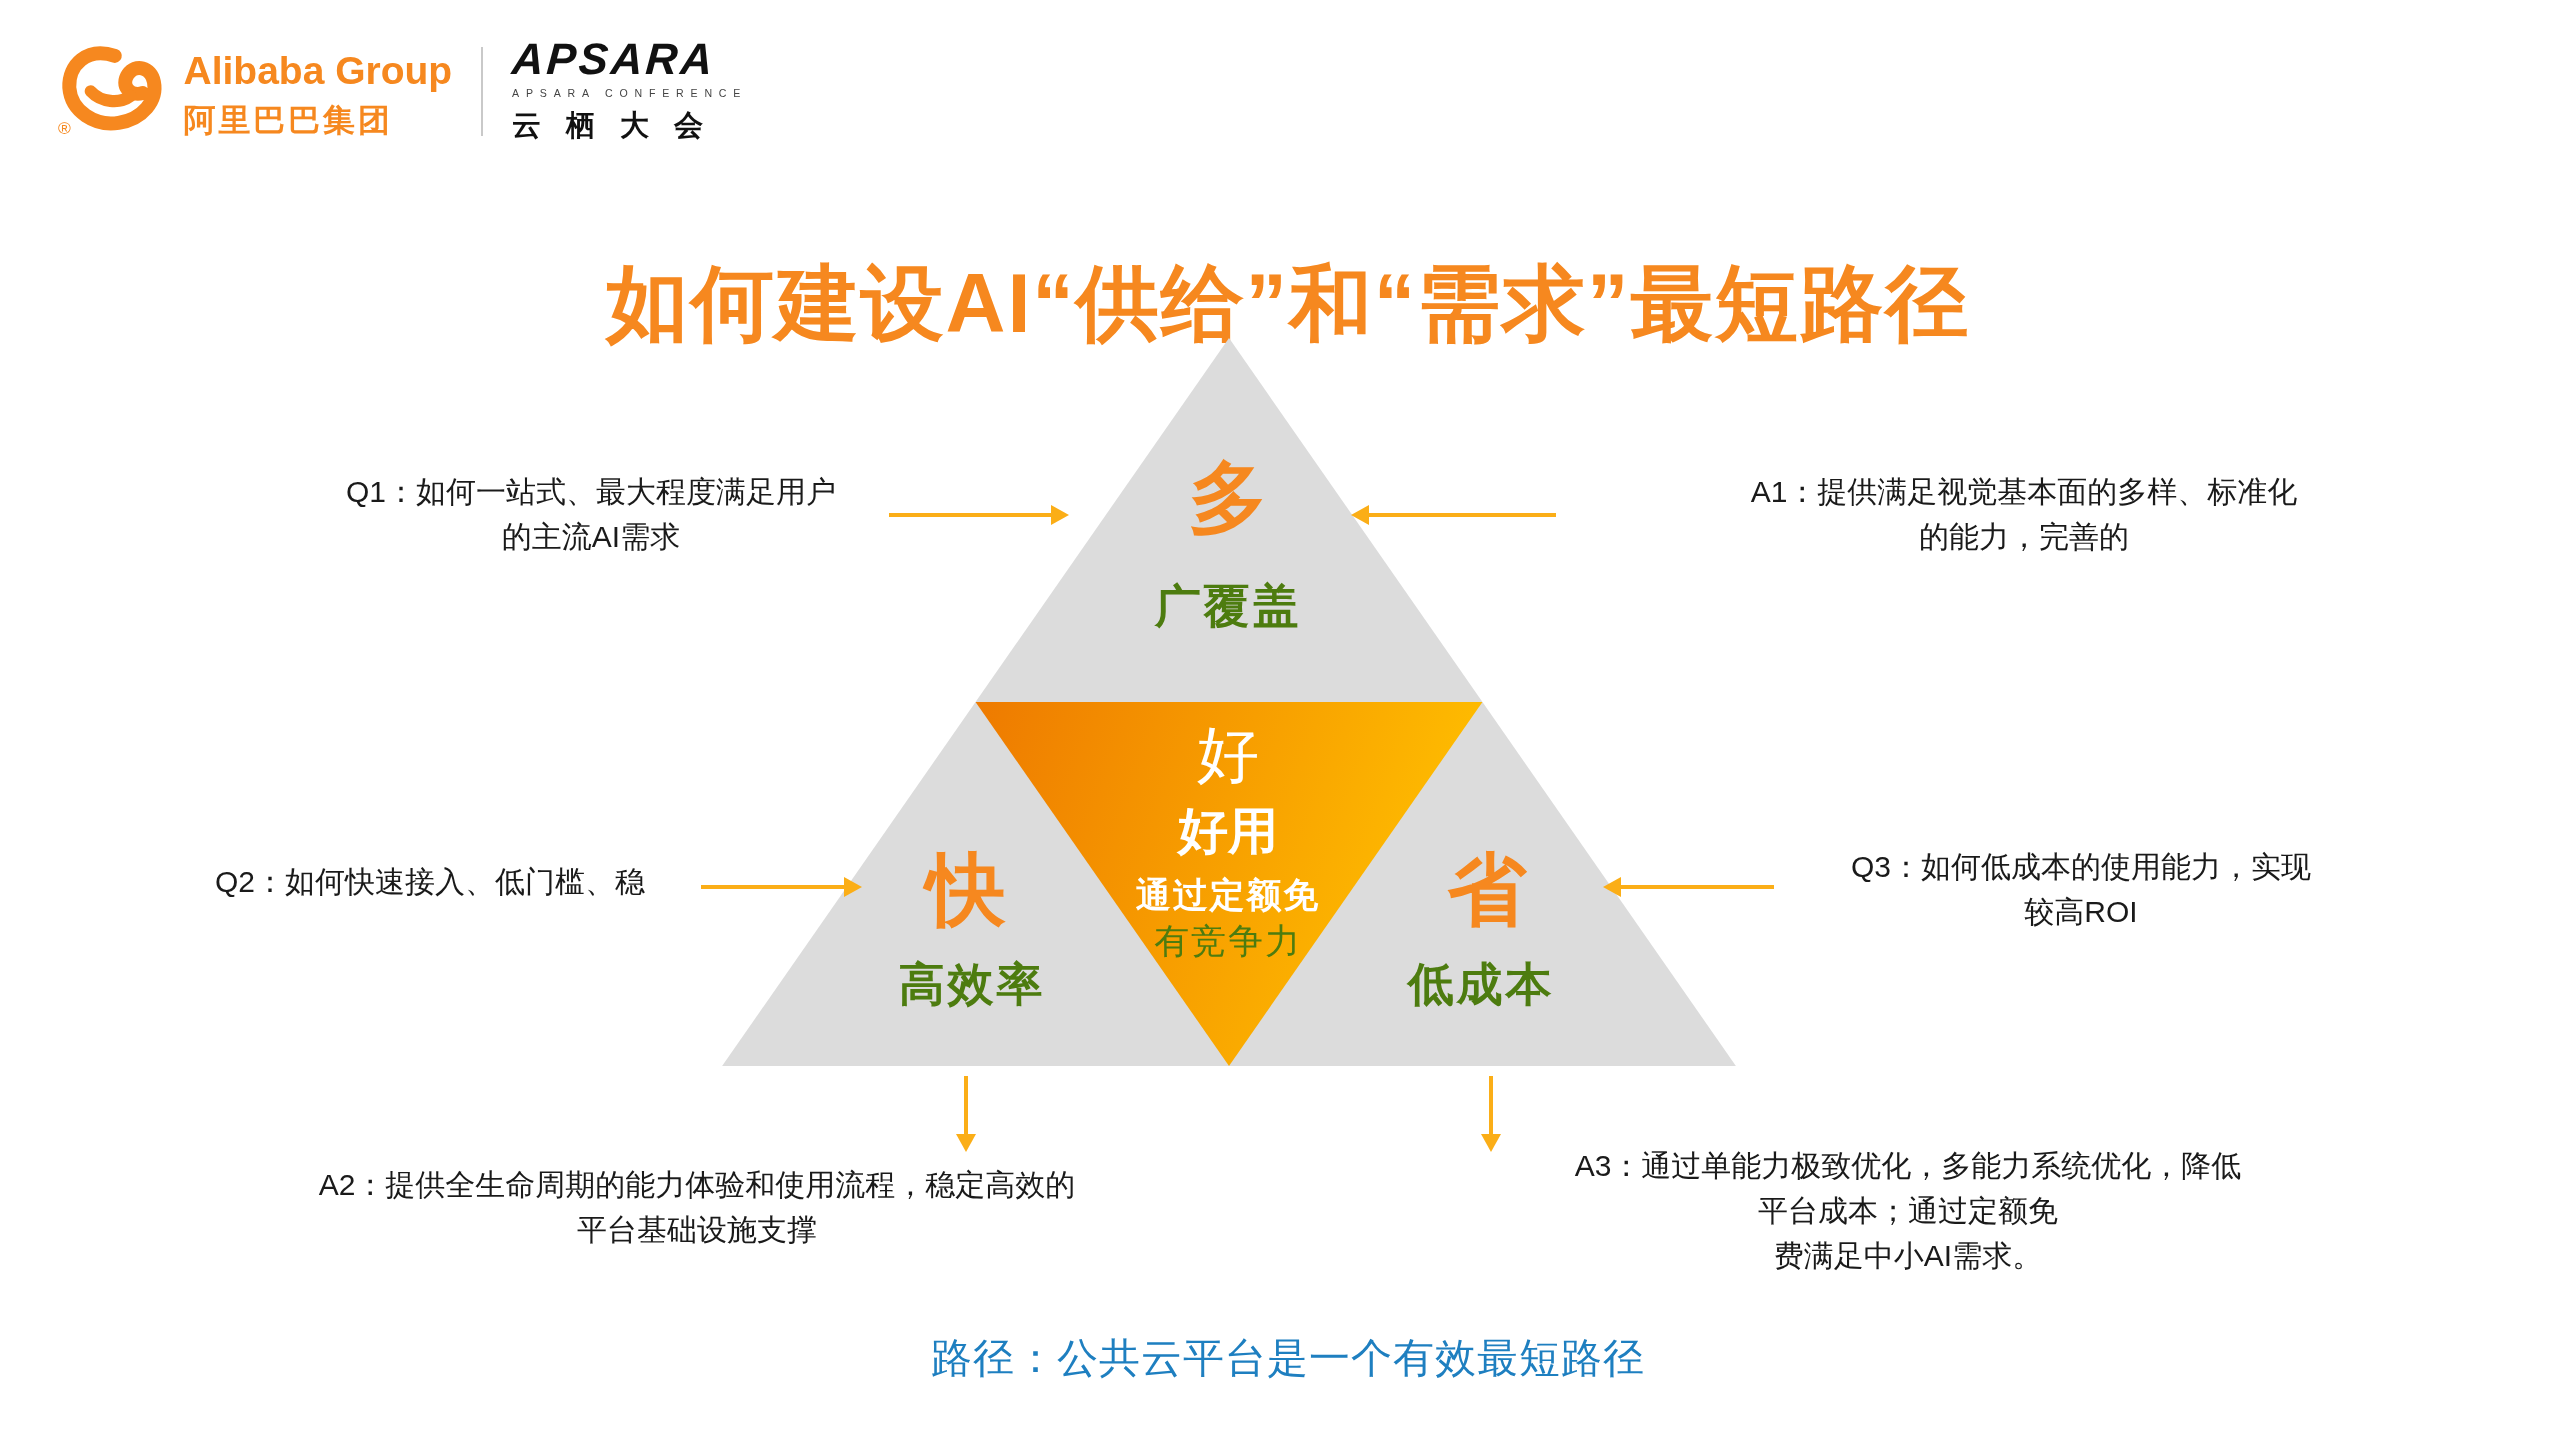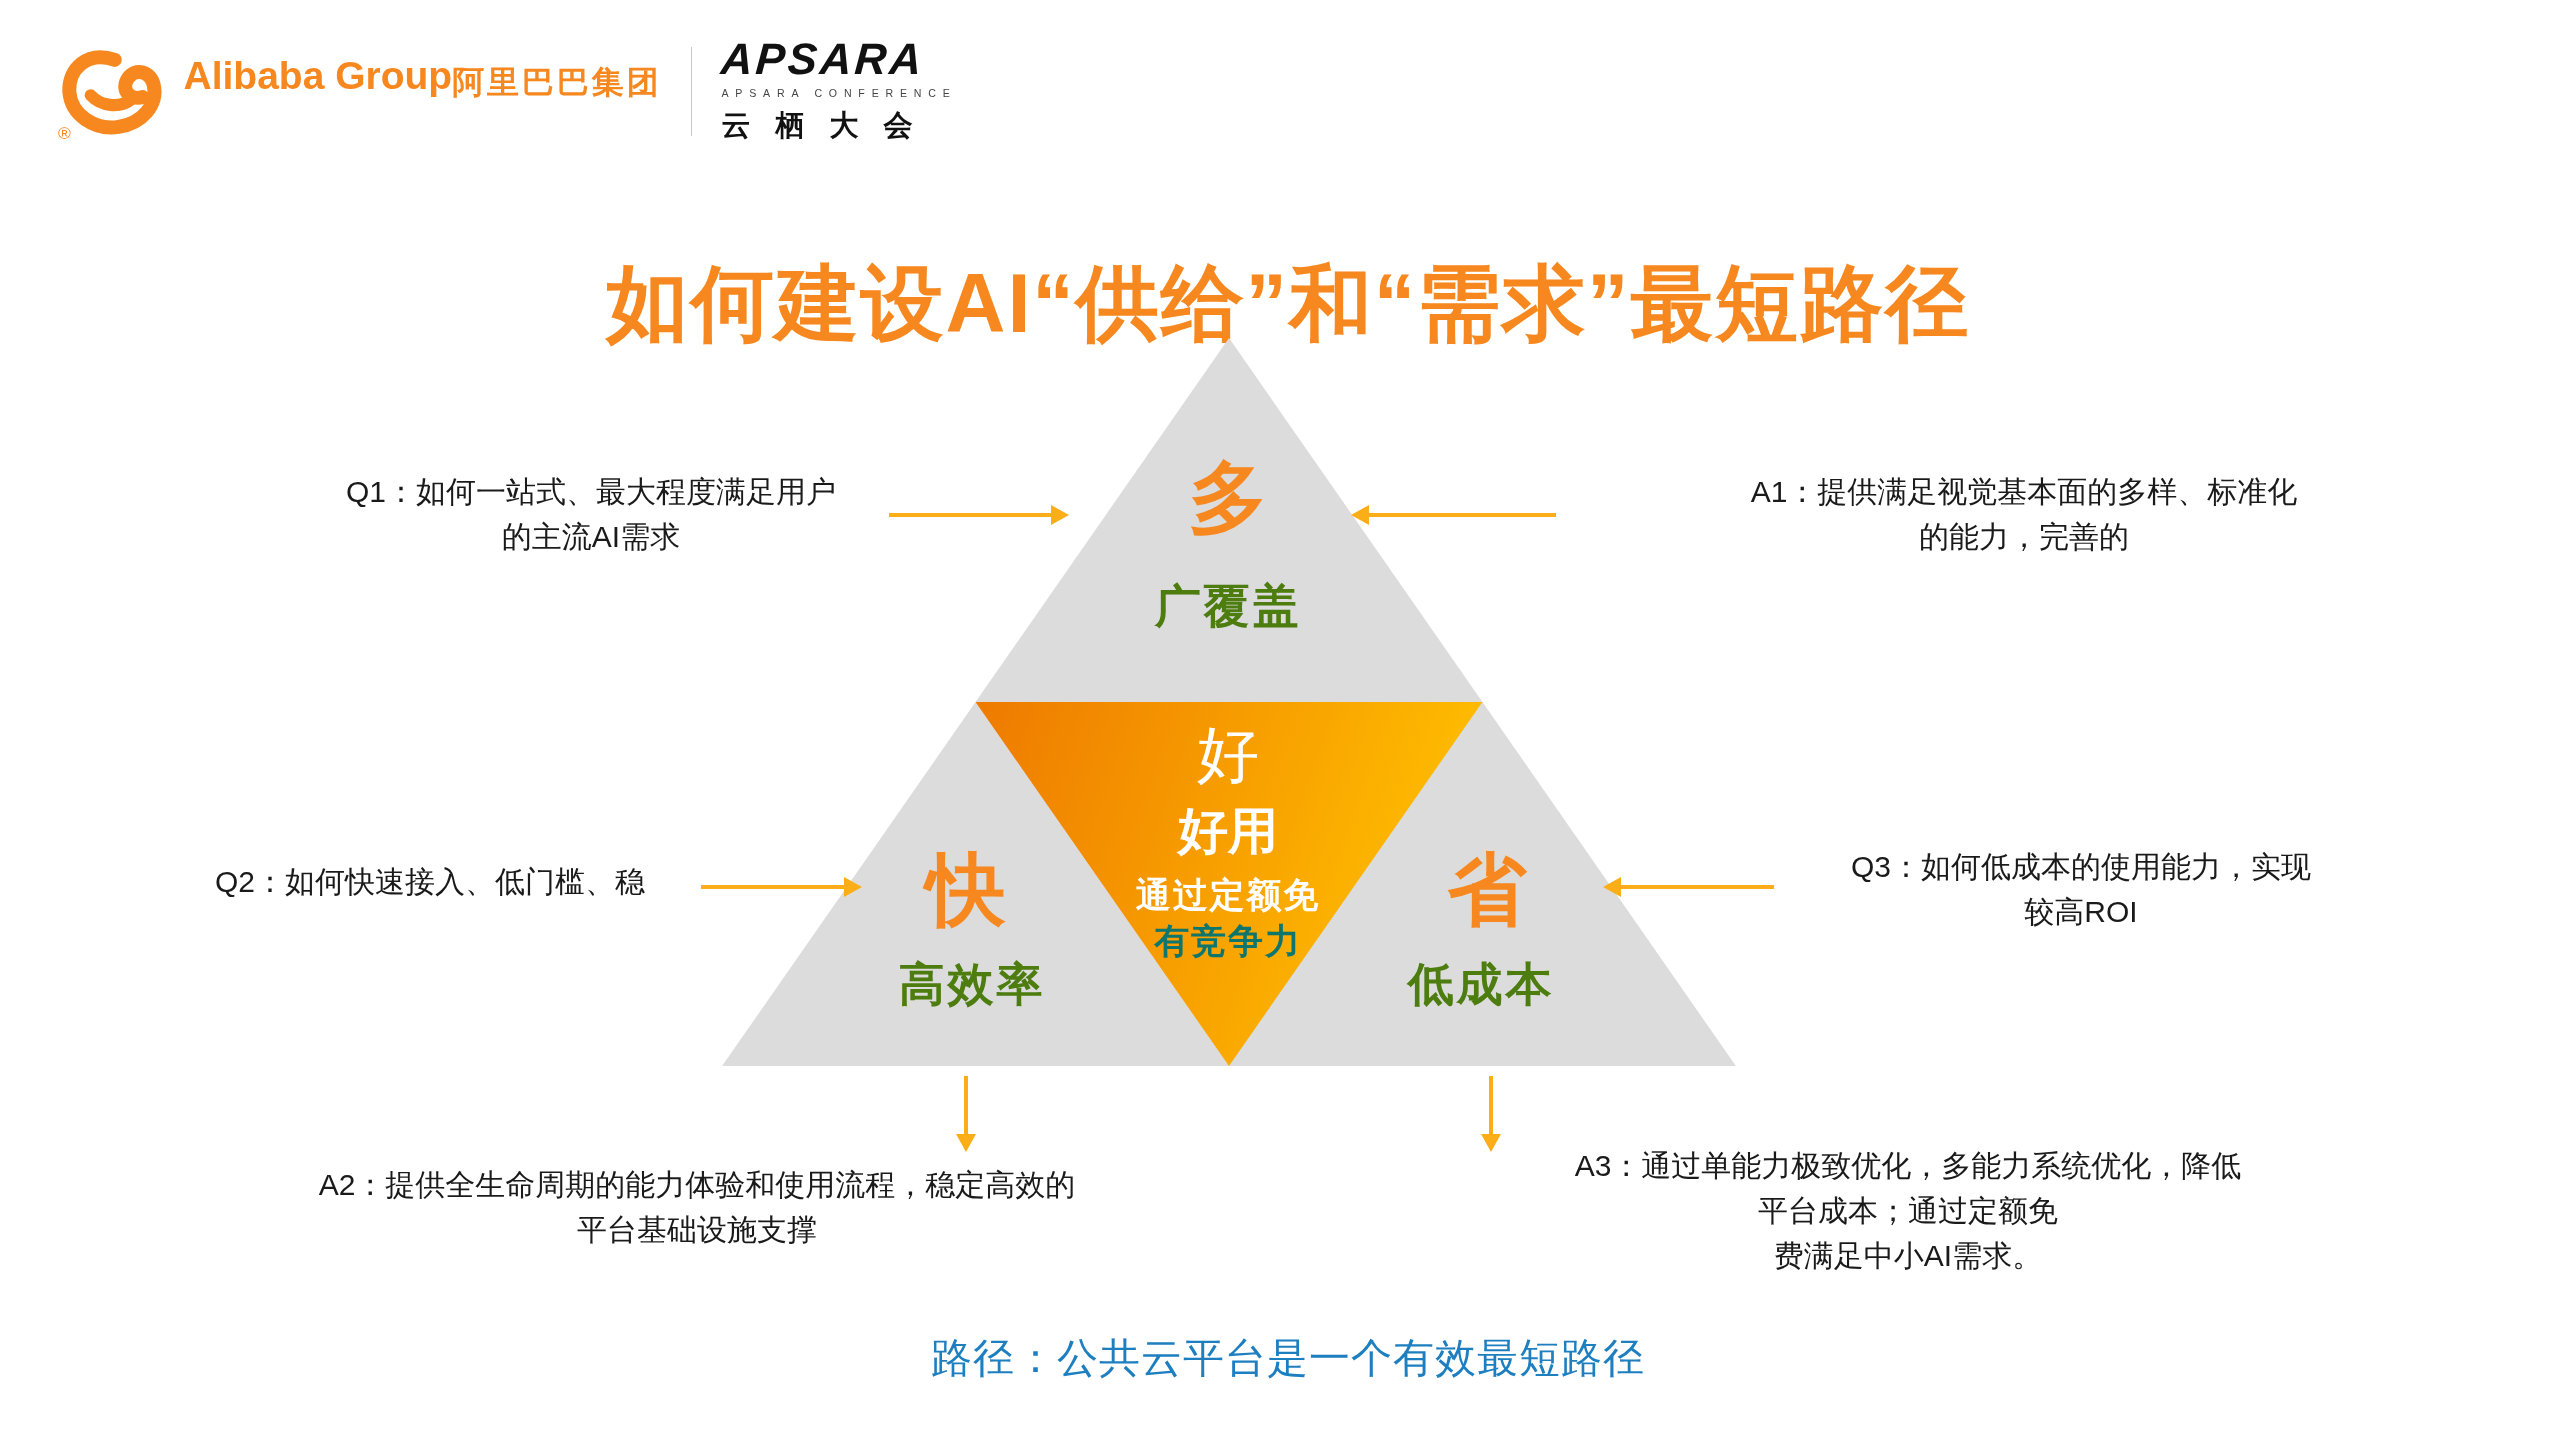--- a/index.html
+++ b/index.html
@@ -9,21 +9,21 @@
     font-family:"Liberation Sans","DejaVu Sans",sans-serif;
     color:#1a1a1a;
   }
 
   
   .logo-bar { position:absolute; top:37px; left:56px; display:flex; align-items:center; gap:29px; }
   .ali-logo { display:flex; align-items:flex-start; gap:13.5px; }
   .ali-icon { width:114px; height:93px; position:relative; }
   .ali-icon svg { width:100%; height:100%; }
   .reg-mark { position:absolute; left:1.9px; bottom:-5.8px; font-size:17.4px; color:#F6881F; }
-  .ali-text { display:flex; flex-direction:row; justify-content:center; padding-top:9.7px; }
+  .ali-text { display:flex; flex-direction:column; justify-content:center; padding-top:9.7px; }
   .ali-name { font-size:39px; font-weight:700; color:#F6881F; line-height:1.1; }
   .ali-cn   { font-size:32px; font-weight:700; color:#F6881F; letter-spacing:2.9px; margin-top:5.8px; }
   .logo-divider { width:1.9px; height:89px; background:#c9c9c9; }
   .apsara { display:flex; flex-direction:column; }
   .apsara-name { font-size:44px; font-weight:900; font-style:italic; color:#111;
                  letter-spacing:2.9px; transform:skewX(-4deg); line-height:1; }
   .apsara-sub  { font-size:10.6px; letter-spacing:6.8px; color:#444; margin-top:5.8px; }
   .apsara-cn   { font-size:29px; font-weight:700; color:#111; letter-spacing:25px; margin-top:7.7px; }
 
   
@@ -38,21 +38,21 @@
 
   .tri-label { position:absolute; transform:translate(-50%,-50%); white-space:nowrap; text-align:center; }
   .big-char  { font-size:79px; font-weight:600; color:#F6881F; }
   .sub-white { font-size:46px; font-weight:700; color:#4d7c0f; letter-spacing:2.9px; }
 
   .lbl-top-big    { left:1228px; top:499px; }
   .lbl-top-sub    { left:1228px; top:607px; }
   .lbl-center-big { left:1228px; top:755px; font-size:62px; font-weight:500; color:#fff; }
   .lbl-center-sub { left:1228px; top:831px; font-size:50px; font-weight:700; color:#fff; }
   .lbl-center-l1  { left:1228px; top:895px; font-size:35px; font-weight:700; color:#fff; letter-spacing:1.9px; }
-  .lbl-center-l2  { left:1228px; top:941px; font-size:35px; font-weight:700; color:#0f766e; letter-spacing:1.9px; }
+  .lbl-center-l2  { left:1228px; top:941px; font-size:35px; font-weight:400; color:#4d7c0f; letter-spacing:1.9px; }
   .lbl-left-big   { left:966px; top:891px; }
   .lbl-left-sub   { left:972px; top:985px; }
   .lbl-right-big  { left:1487px; top:891px; }
   .lbl-right-sub  { left:1481px; top:985px; }
 
   
   .callout {
     position:absolute; transform:translate(-50%,-50%);
     text-align:center; font-size:30px; line-height:1.5; color:#1a1a1a;
   }

